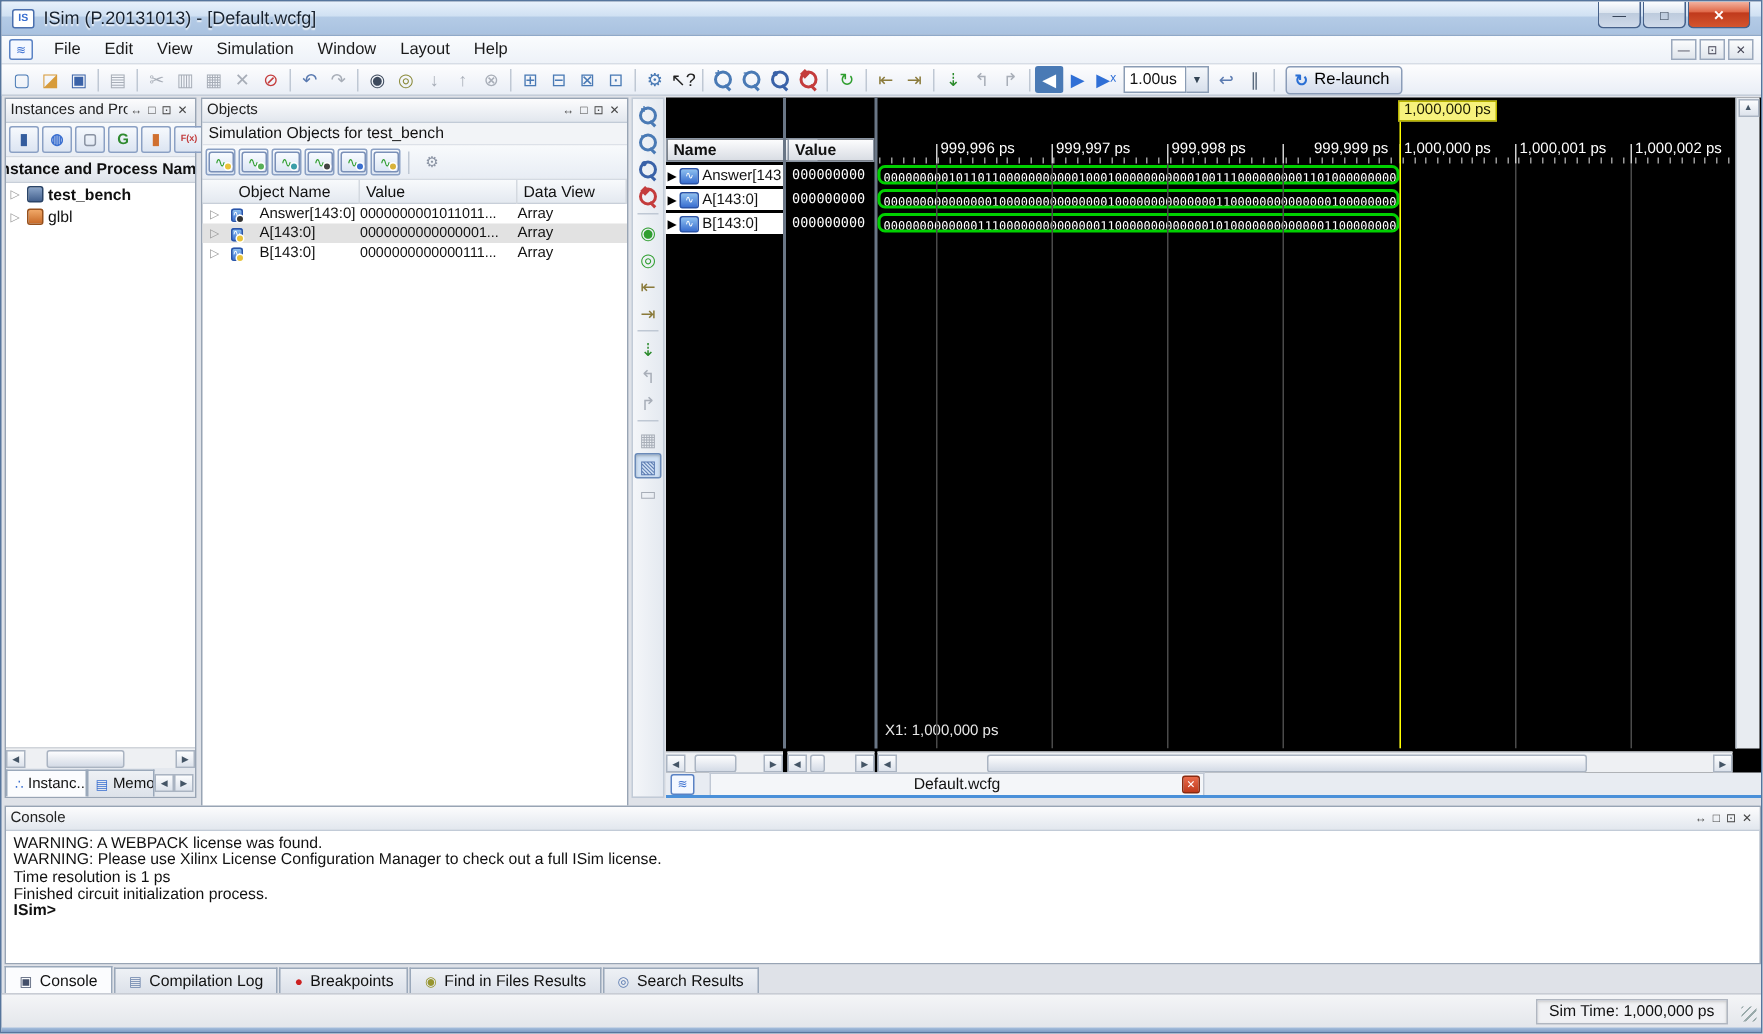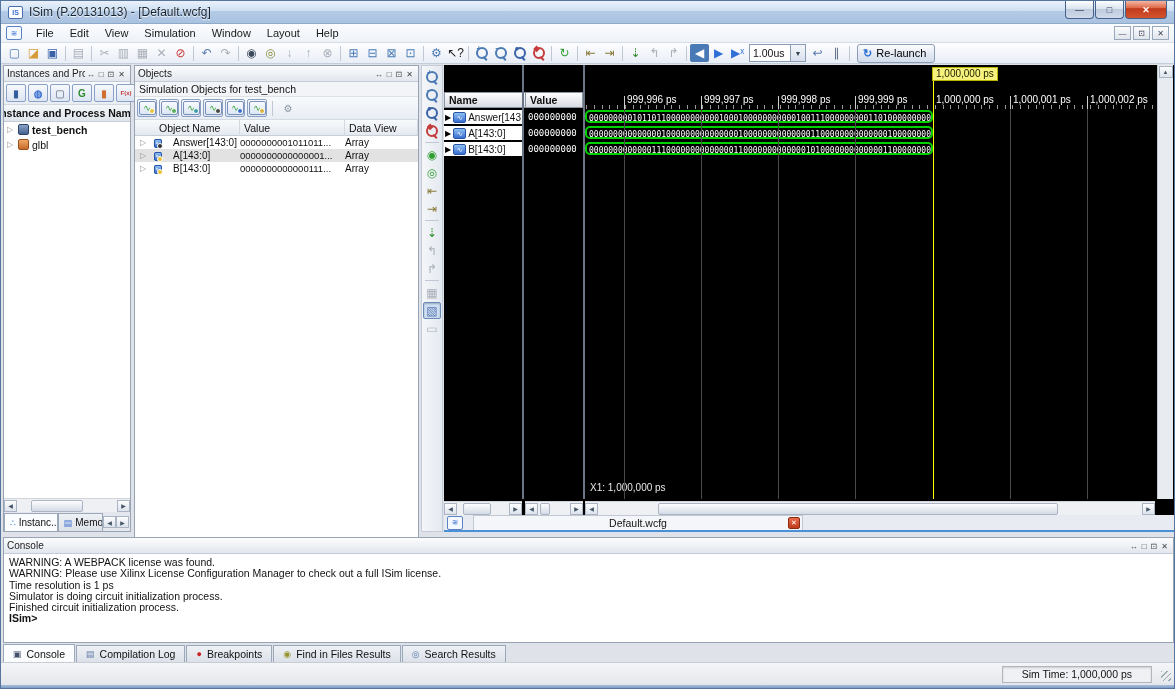--- a/index.html
+++ b/index.html
@@ -185,21 +185,21 @@
     border:1px solid #9aa8ba; border-bottom:none; font-size:10.5px;
     background:linear-gradient(#eef1f5,#dce1e9); }
   .btab.active { background:#fbfcfe; height:18px; }
   .btab .ti { font-size:9px; }
 
   
   #statusbar { position:absolute; left:0; right:0; top:661px; height:25px;
     background:linear-gradient(#f4f5f7,#e2e5ea); border-top:1px solid #c8ccd4; }
   #simtime { position:absolute; right:22px; top:3px; height:17px; line-height:15px;
     border:1px solid #b0b6c0; background:#f0f1f4; box-shadow:inset 0 1px 2px #ccc;
-    padding:0 19px; font-size:10.5px; }
+    padding:0 8px; font-size:10.5px; }
   #grip { position:absolute; right:3px; bottom:6px; width:10px; height:10px;
     background:repeating-linear-gradient(135deg,#9aa 0 1px,transparent 1px 4px); }
   #frame-bottom { position:absolute; left:0; right:0; bottom:0; height:3px;
     background:linear-gradient(#a8c0de,#7d9cc4); }
 </style>
 </head>
 <body>
 
 <div id="app">
 
@@ -587,21 +587,21 @@
         <div class="tickline" style="left: 40px;"></div>
         <div class="ticklabel" style="left: 43px;">999,996 ps</div>
         <div class="gridline" style="left: 117px;"></div>
         <div class="tickline" style="left: 117px;"></div>
         <div class="ticklabel" style="left: 120px;">999,997 ps</div>
         <div class="gridline" style="left: 194px;"></div>
         <div class="tickline" style="left: 194px;"></div>
         <div class="ticklabel" style="left: 197px;">999,998 ps</div>
         <div class="gridline" style="left: 271px;"></div>
         <div class="tickline" style="left: 271px;"></div>
-        <div class="ticklabel" style="left: 274px; text-align: right;">999,999 ps</div>
+        <div class="ticklabel" style="left: 292px; text-align: right;">999,999 ps</div>
         <div class="gridline" style="left: 349px;"></div>
         <div class="tickline" style="left: 349px;"></div>
         <div class="ticklabel" style="left: 352px;">1,000,000 ps</div>
         <div class="gridline" style="left: 426px;"></div>
         <div class="tickline" style="left: 426px;"></div>
         <div class="ticklabel" style="left: 429px;">1,000,001 ps</div>
         <div class="gridline" style="left: 503px;"></div>
         <div class="tickline" style="left: 503px;"></div>
         <div class="ticklabel" style="left: 506px;">1,000,002 ps</div>
         <div class="minortick" style="left: 2px;"></div>
@@ -710,21 +710,20 @@
 
   <div class="panel" id="console-panel">
     <div class="panel-head">
       <span class="ph-title">Console</span>
       <span class="panel-btns"><span class="pbtn">↔</span><span class="pbtn">□</span><span class="pbtn">⊡</span><span class="pbtn">✕</span></span>
     </div>
     <div id="console-body">
         <div class="cline">WARNING: A WEBPACK license was found.</div>
         <div class="cline">WARNING: Please use Xilinx License Configuration Manager to check out a full ISim license.</div>
         <div class="cline">Time resolution is 1 ps</div>
-        <div class="cline">Simulator is doing circuit initialization process.</div>
         <div class="cline">Finished circuit initialization process.</div>
         <div class="cline cprompt">ISim&gt;</div>
       </div>
   </div>
 
   <div id="bottomtabs">
       <span class="btab active">
         <span class="ti" style="color: rgb(68, 80, 106);">▣</span>
         <span>Console</span>
       </span>

